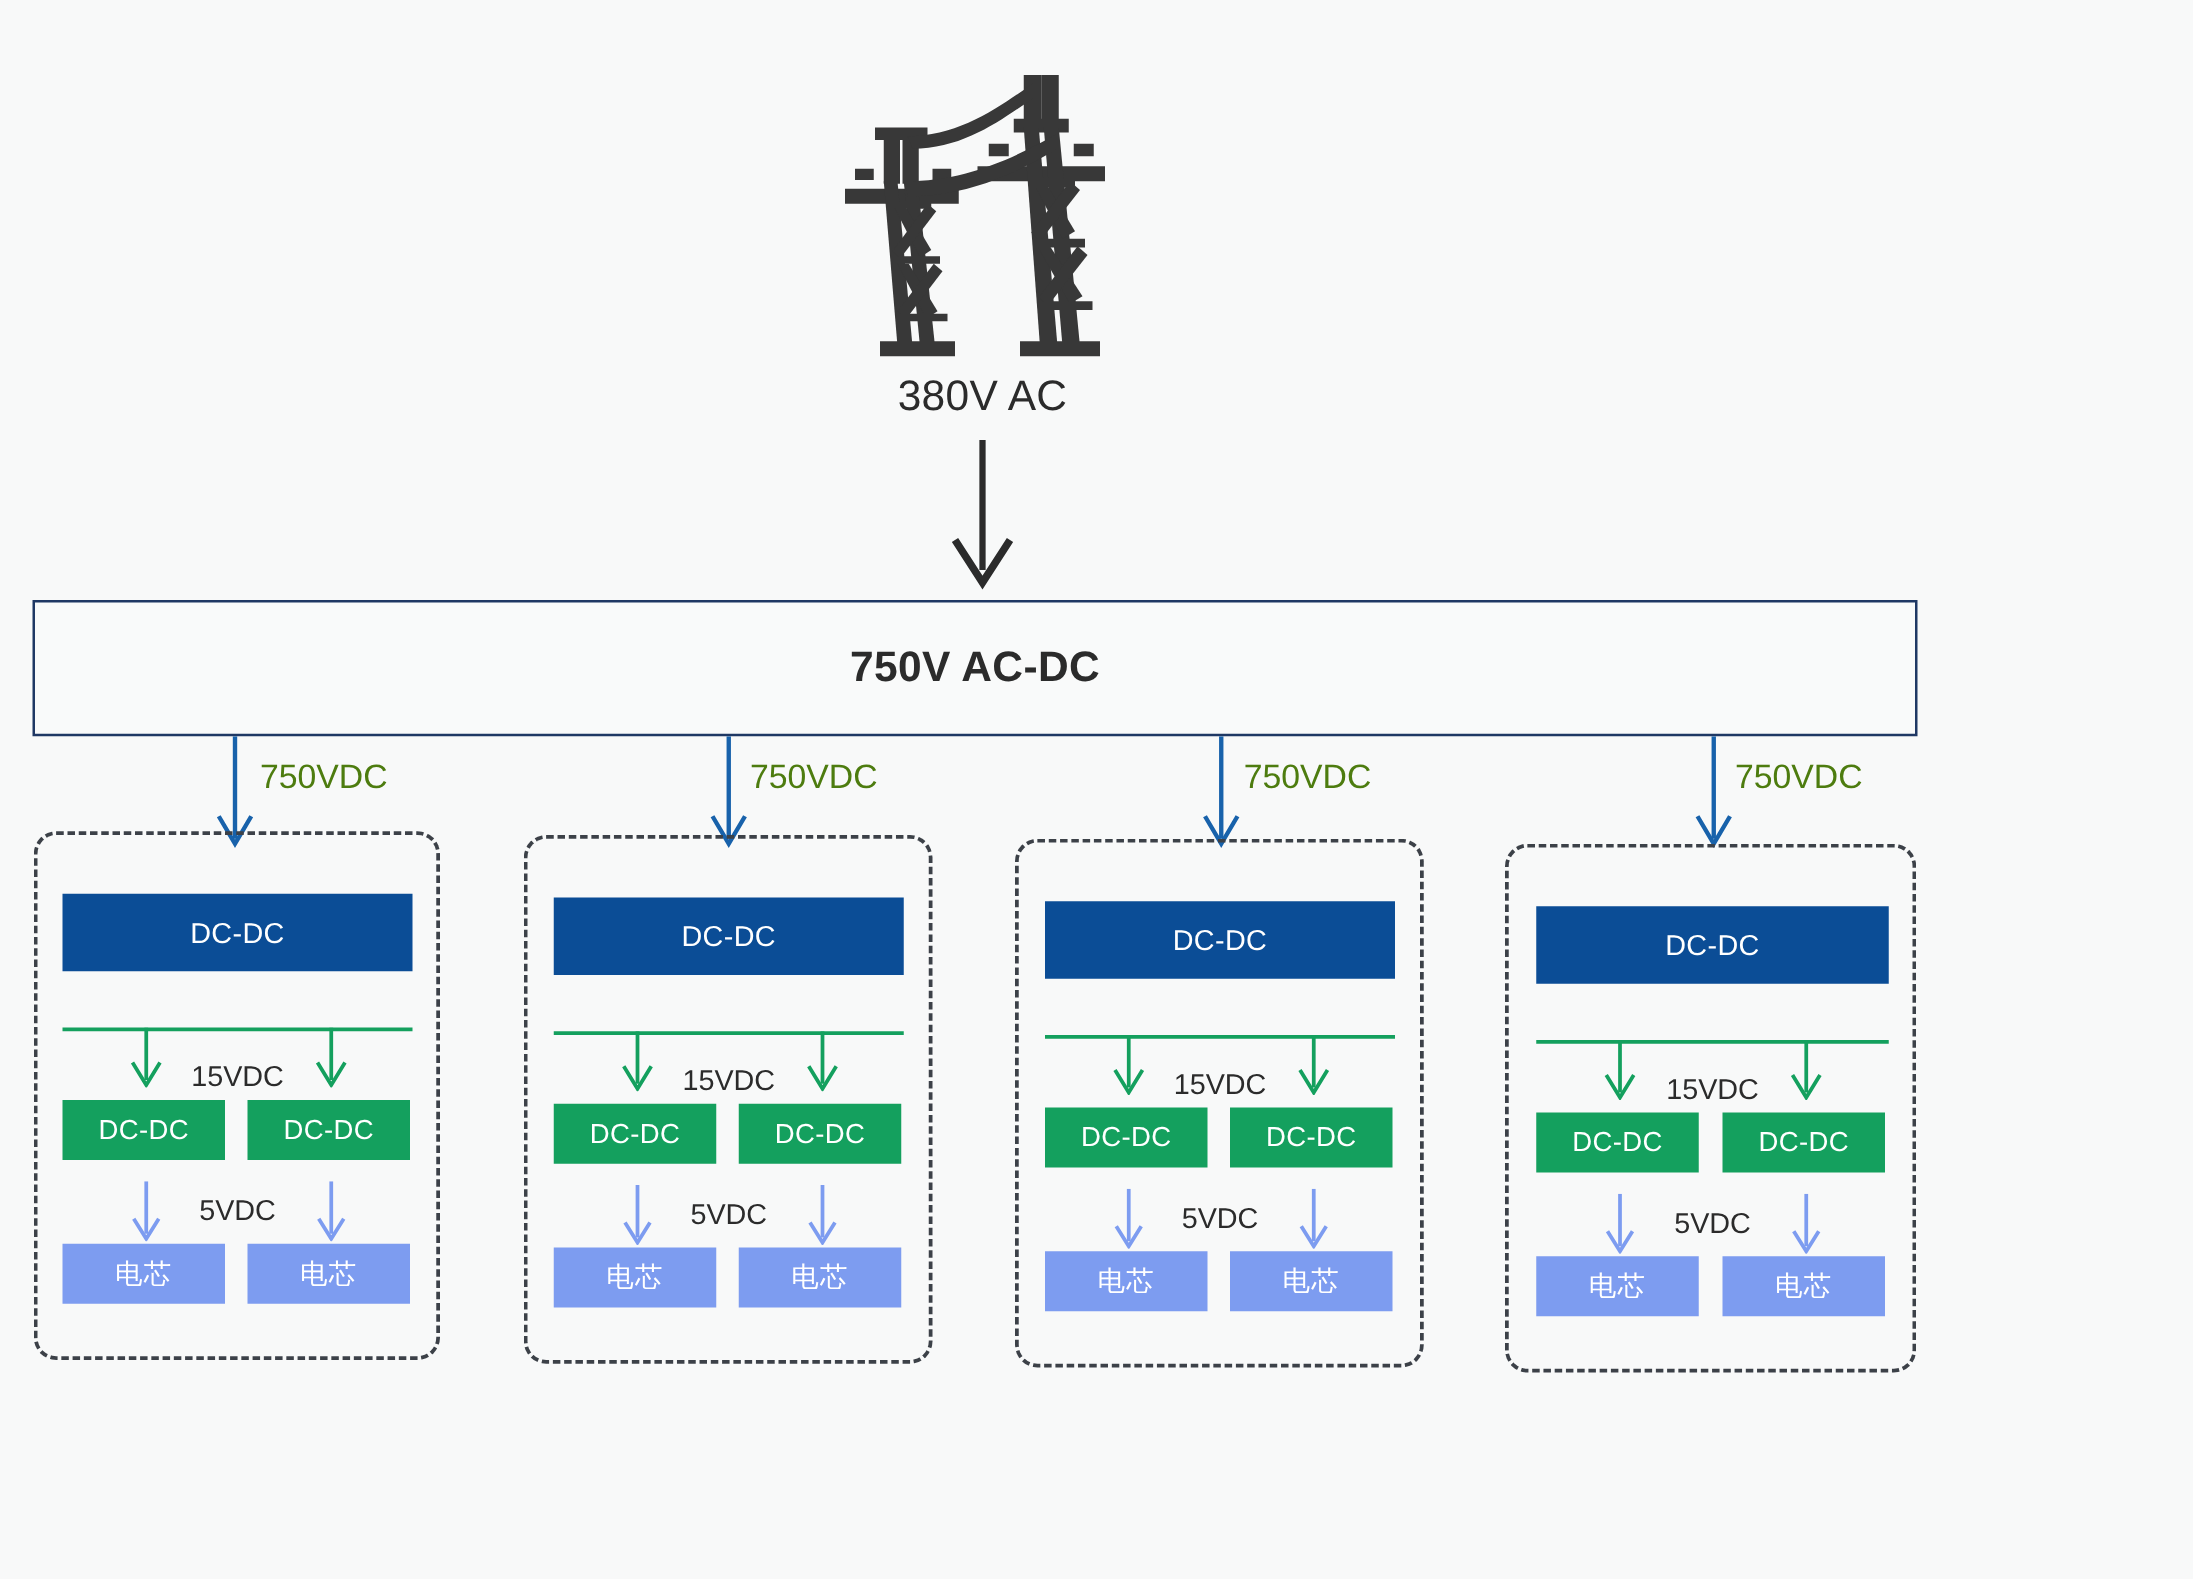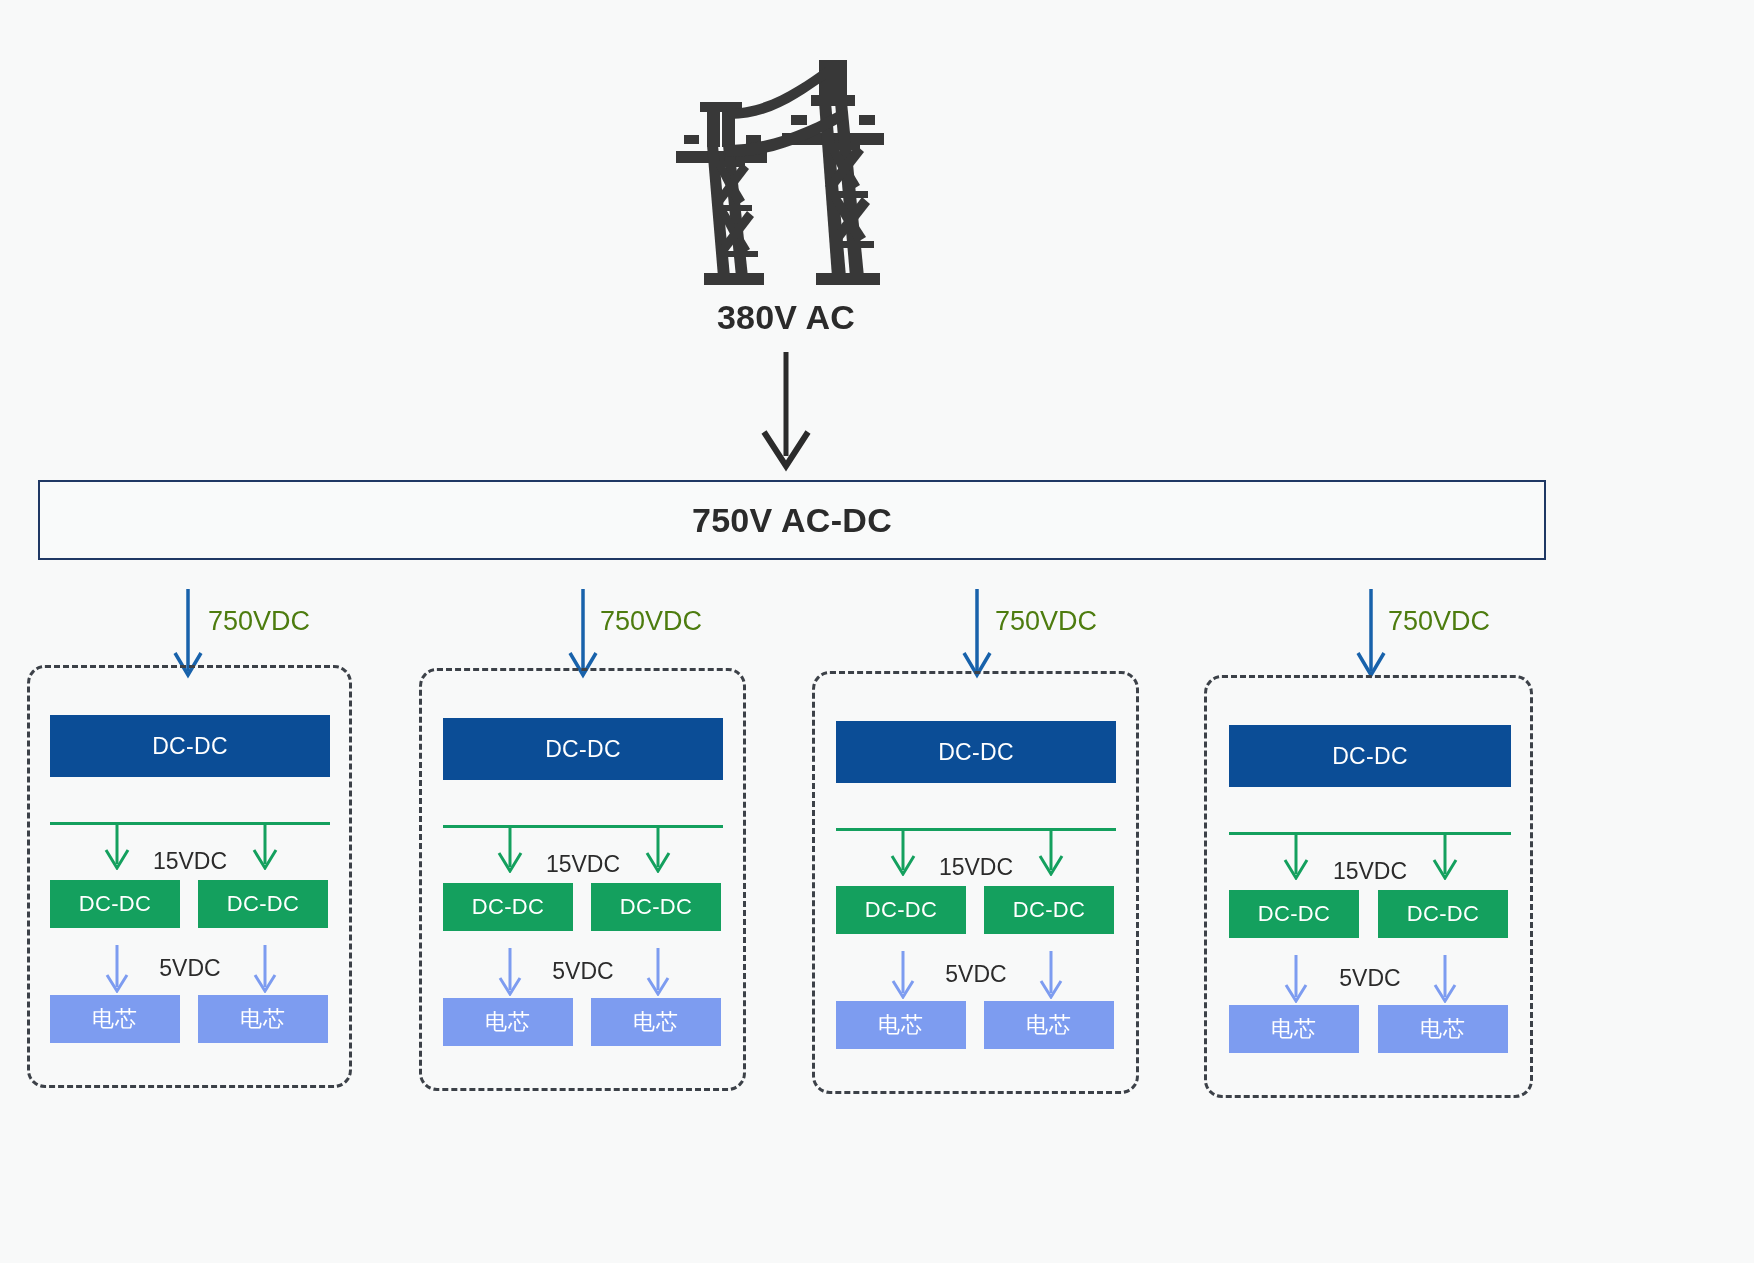--- a/index.html
+++ b/index.html
@@ -27,37 +27,37 @@
     top: 45px;
     width: 250px;
     height: 240px;
   }
   #source-label {
     left: 636px;
     top: 298px;
     width: 300px;
     text-align: center;
     font-size: 34px;
-    font-weight: 700;
+    font-weight: 400;
     color: #2b2b2b;
     letter-spacing: 0.2px;
   }
   #source-arrow {
     left: 736px;
     top: 352px;
     width: 100px;
     height: 120px;
   }
 
   
   #acdc-box {
-    left: 38px;
+    left: 26px;
     top: 480px;
     width: 1508px;
-    height: 80px;
+    height: 109px;
     border: 2px solid #1f3864;
     background: #f9fafa;
     box-sizing: border-box;
     display: flex;
     align-items: center;
     justify-content: center;
   }
   #acdc-label {
     font-size: 34px;
     font-weight: 700;

